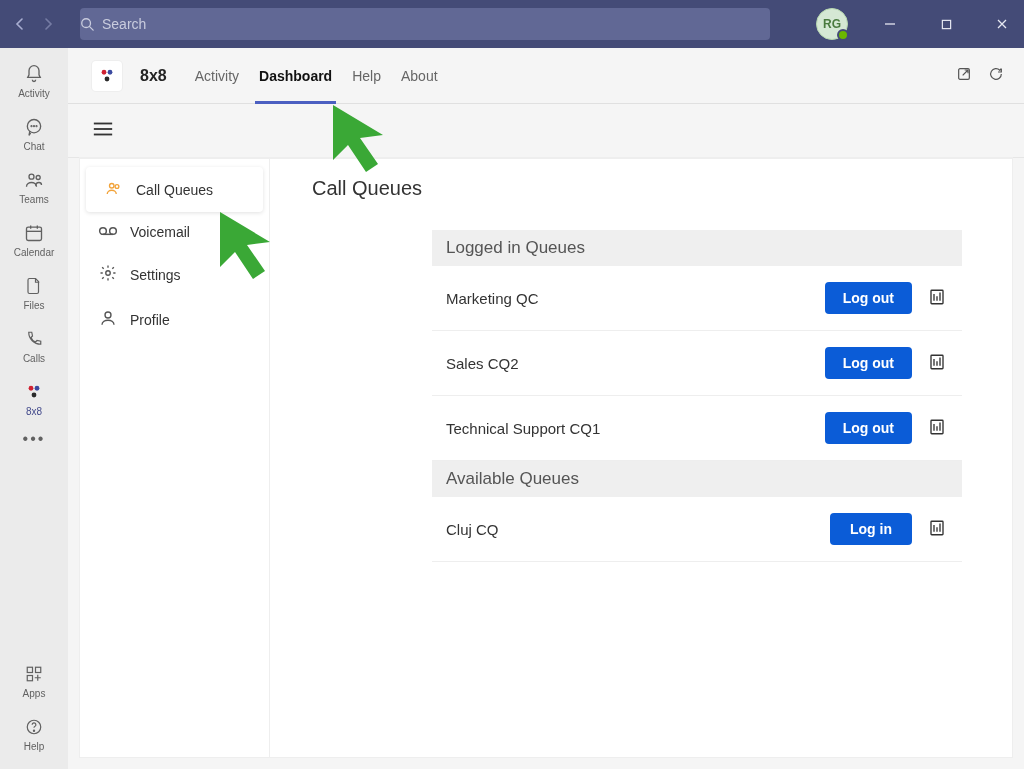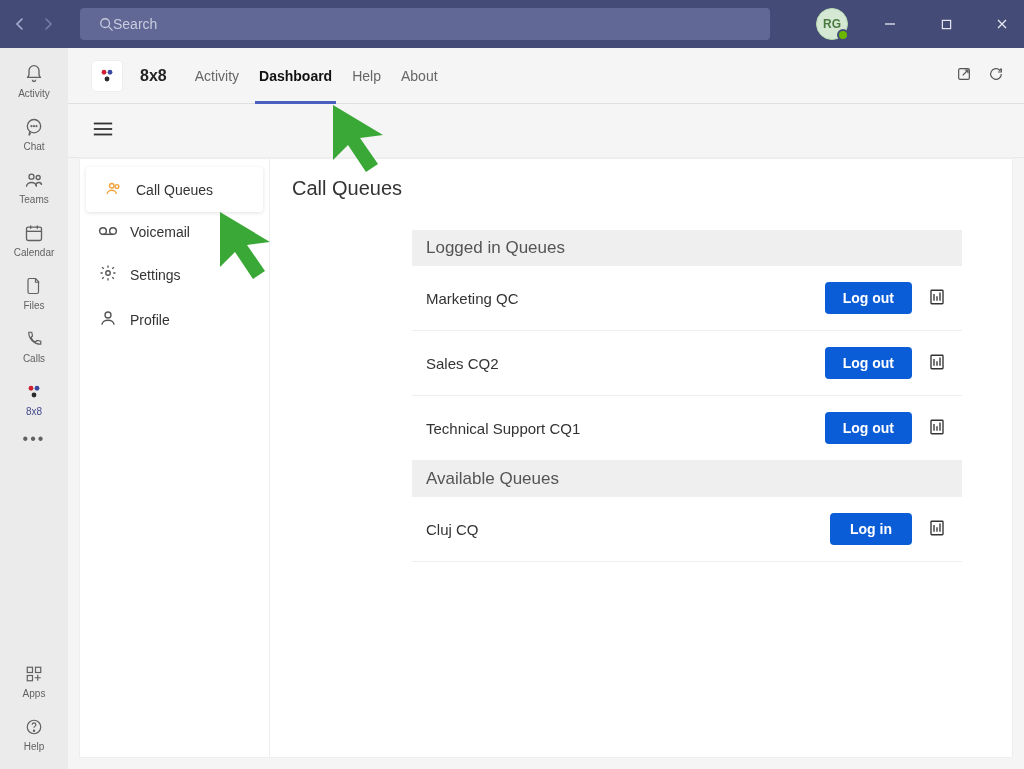--- a/index.html
+++ b/index.html
@@ -30,21 +30,22 @@
     color: #a9aed1;
     cursor: pointer;
   }
   .searchbox {
     flex: 1;
     height: 32px;
     background: #616895;
     border-radius: 4px;
     display: flex;
     align-items: center;
-    padding: 0 19px;
+    padding: 0 0;
+    gap: 8px;
     color: #c9ccde;
     font-size: 14px;
     cursor: text;
     max-width: 690px;
     margin-left: 12px;
   }
   .searchbox svg { flex-shrink: 0; }
   .titlebar-right { margin-left: auto; display: flex; align-items: center; gap: 28px; }
   .avatar {
     width: 32px; height: 32px; border-radius: 50%;
@@ -136,20 +137,21 @@
   }
   .hamburger { cursor:pointer; color:#333; }
 
   .app-body {
     flex:1;
     display:flex;
     background:#fff;
     border-top: 1px solid #eee;
     margin: 0 12px 12px 12px;
     box-shadow: 0 0 0 1px #eee;
+    gap: 20px;
   }
 
   .side-menu {
     width: 190px;
     border-right: 1px solid #eee;
     padding: 8px 0;
   }
   .side-item {
     display:flex; align-items:center; gap:12px;
     padding: 12px 18px;

